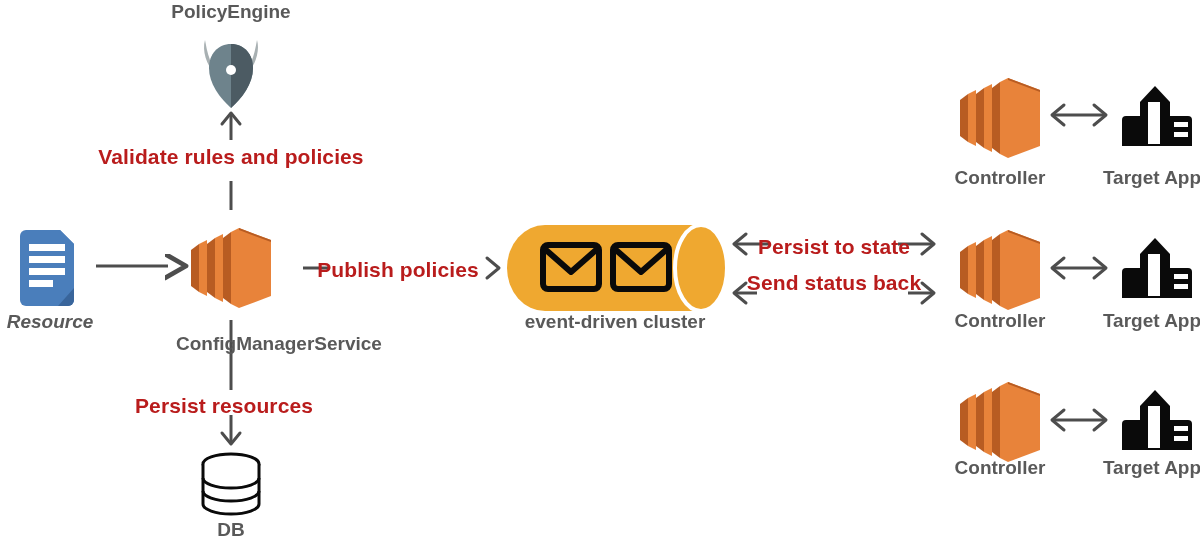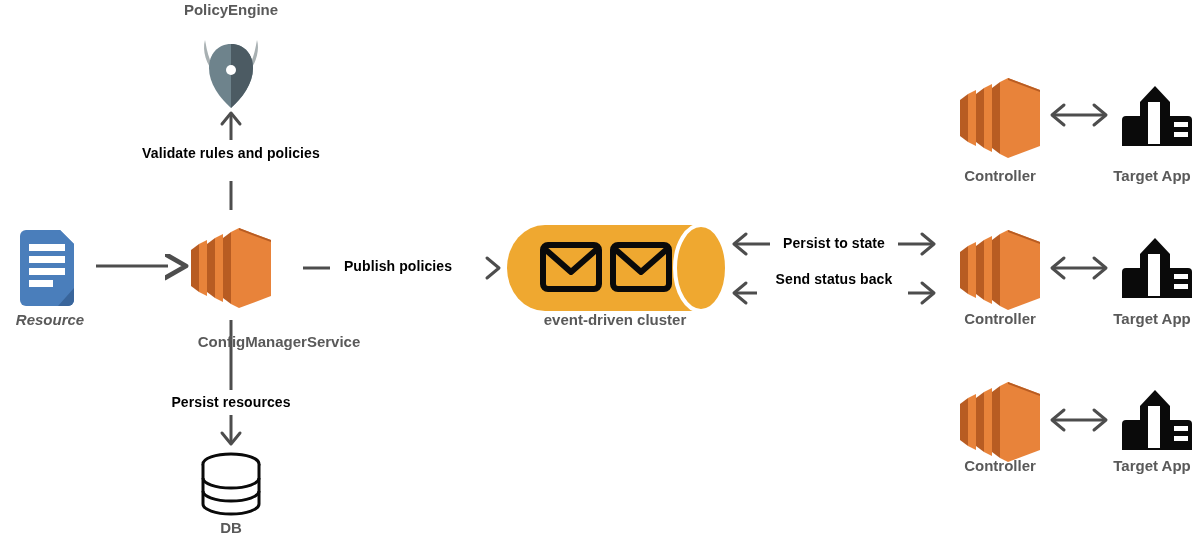--- a/index.html
+++ b/index.html
@@ -20,25 +20,25 @@
   .icon-wrap { position: absolute; }
   .label {
     position: absolute;
     text-align: center;
     font-weight: bold;
     white-space: nowrap;
     line-height: 1;
   }
   .component-label {
     color: #595959;
-    font-size: 15px;
+    font-size: 19px;
   }
   .edge-label {
-    color: #000000;
-    font-size: 14px;
+    color: #b91c1c;
+    font-size: 21px;
     letter-spacing: 0.1px;
   }
   .svg-layer {
     position: absolute;
     left: 0;
     top: 0;
     width: 1200px;
     height: 543px;
     pointer-events: none;
   }
@@ -142,21 +142,21 @@
       <path d="M34,20 L42,14 L42,86 L34,80 Z" fill="#B85C22"></path>
       <path d="M42,14 L50,10 L50,90 L42,86 Z" fill="#E8833A"></path>
       <path d="M50,10 L82,22 L82,78 L50,90 Z" fill="#E8833A"></path>
       <path d="M50,10 L82,22 L82,24 L50,12 Z" fill="#B85C22"></path>
     </svg>
   </div>
   <div class="label component-label centered" style="left:231px; top:334px;margin-left:48px;">ConfigManagerService</div>
 
   <div class="label edge-label centered" style="left:398px; top:259px;">Publish  policies</div>
 
-  <div class="label edge-label centered" style="left:231px; top:395px;">Persist resources</div>
+  <div class="label edge-label centered" style="left:224px; top:395px;">Persist resources</div>
   <div class="icon-wrap" style="left:199px; top:452px; width:64px; height:64px;">
     <svg viewBox="0 0 64 64" width="64" height="64">
       <ellipse cx="32" cy="12" rx="28" ry="10" fill="#ffffff" stroke="#0A0A0A" stroke-width="3"></ellipse>
       <path d="M4,12 V52 a28,10 0 0 0 56,0 V12" fill="#ffffff" stroke="#0A0A0A" stroke-width="3"></path>
       <path d="M4,26 a28,10 0 0 0 56,0" fill="none" stroke="#0A0A0A" stroke-width="3"></path>
       <path d="M4,39 a28,10 0 0 0 56,0" fill="none" stroke="#0A0A0A" stroke-width="3"></path>
     </svg>
   </div>
   <div class="label component-label centered" style="left:231px; top:520px;">DB</div>
 

